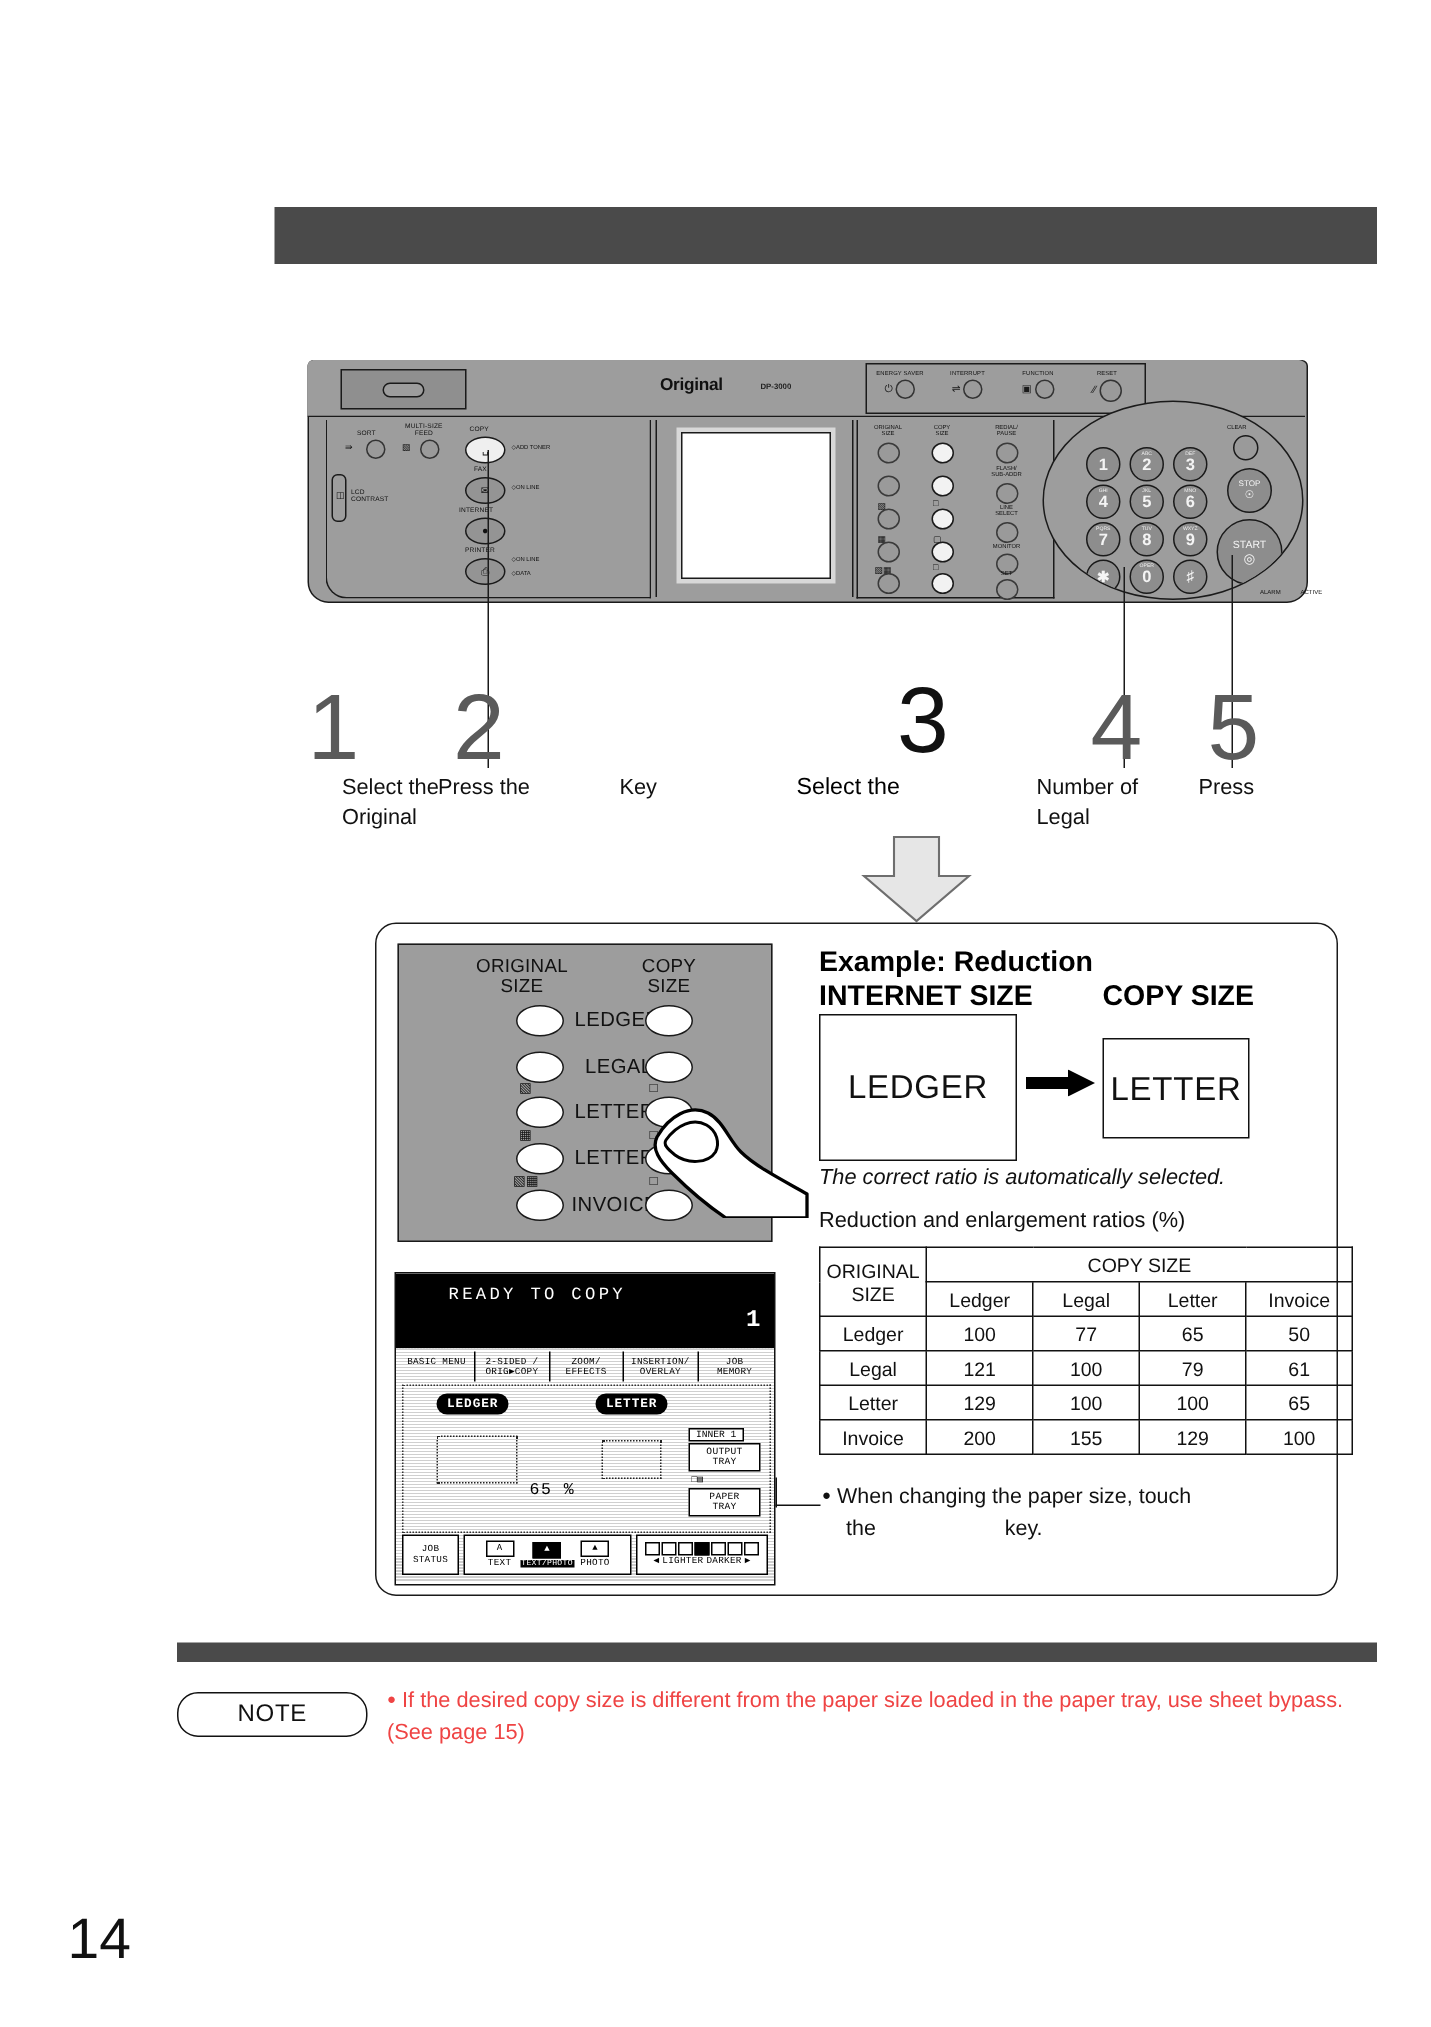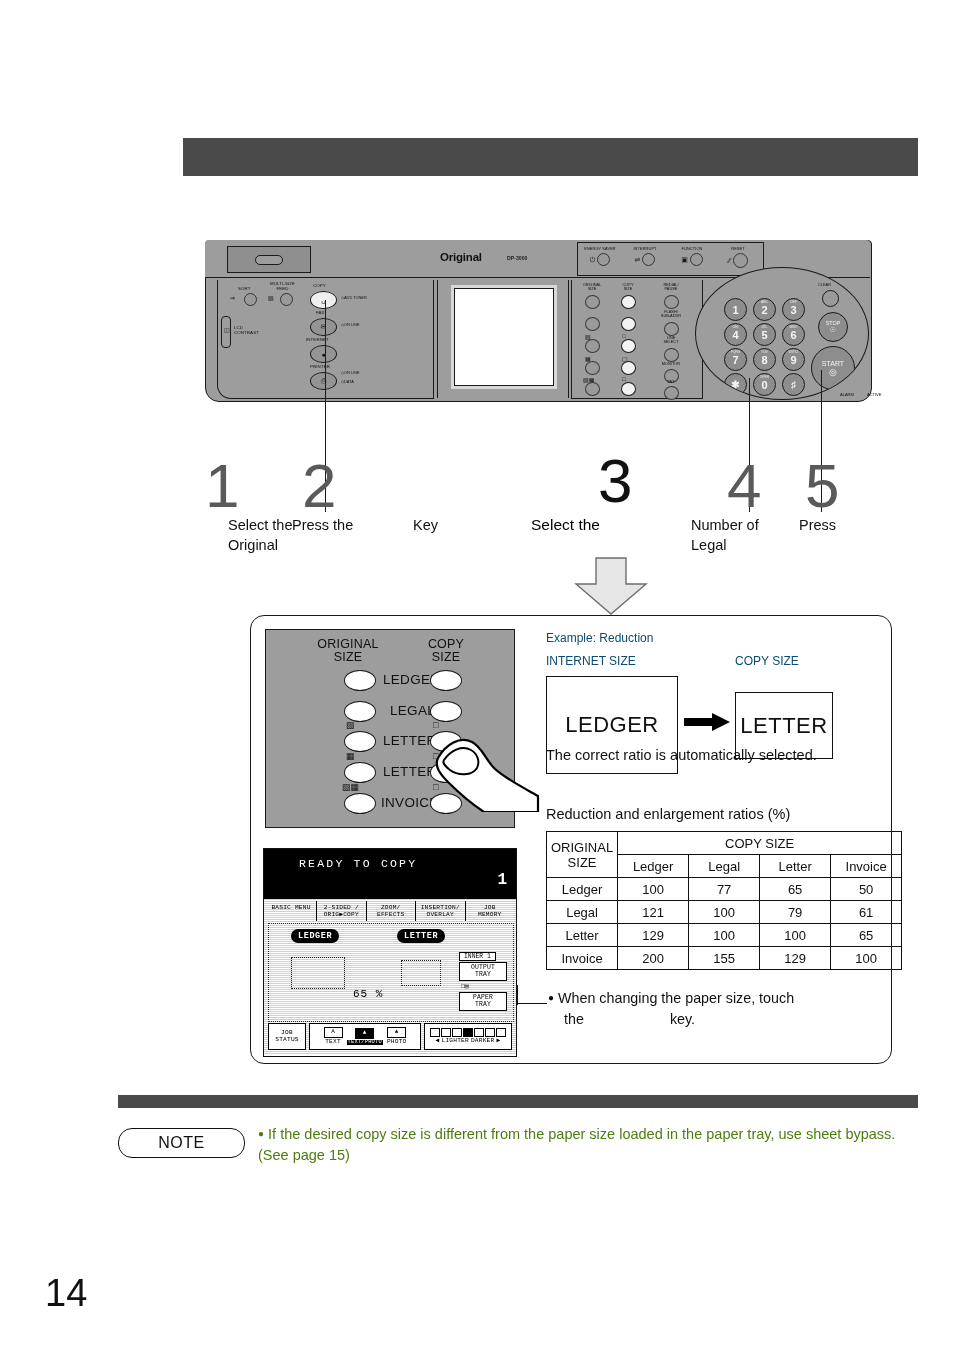--- a/index.html
+++ b/index.html
@@ -263,21 +263,21 @@
   }
   .lcd-bottom { position: absolute; left: 4px; top: 124px; width: 244px; height: 27px; display: flex; align-items: stretch; gap: 3px; }
   .lcd-bbox { border: 1px solid #000; background: #fff; font-size: 6.2px; text-align:center; color:#000; display:flex; flex-direction:column; align-items:center; justify-content:center; line-height:1.1; letter-spacing:.2px;}
   .mode-ic { width: 17px; height: 9px; border: 1px solid #000; margin-bottom: 1px; display:flex; align-items:center; justify-content:center; font-size:6px;}
   .mode-ic.inv { background:#000; color:#fff; }
   .lbl-inv { background:#000; color:#fff; padding:0 1px;}
   .bar-seg { width: 8px; height: 7px; border: 1px solid #000; background:#fff; }
   .bar-seg.on { background:#000; }
 
   
-  .ex-title { position: absolute; font-size: 12px; color:#0c4a6e; }
+  .ex-title { position: absolute; font-size: 19px; color:#000000;font-weight:bold; }
   .ex-box { position: absolute; border: 1.4px solid #111; display:flex; align-items:center; justify-content:center; font-size: 22px; color:#111; letter-spacing: .5px;}
   .ex-arrow { position: absolute; }
   .ex-line { position: absolute; font-size: 14.5px; color:#111; }
 
   
   .ratio-table {
     position: absolute; left: 546px; top: 831px;
     border-collapse: collapse;
     font-size: 13px; color: #111;
   }
@@ -299,21 +299,21 @@
     position: absolute; left: 118px; top: 1095px;
     width: 800px; height: 13px; background: #4a4a4a;
   }
   .note-pill {
     position: absolute; left: 118px; top: 1128px;
     width: 125px; height: 28px;
     border: 1.5px solid #111; border-radius: 14px;
     display: flex; align-items: center; justify-content: center;
     font-size: 16px; color: #111; letter-spacing: .5px;
   }
-  .note-list { position: absolute; left: 258px; top: 1124px; width: 660px; font-size: 14.5px; color:#4d7c0f; line-height:1.48;}
+  .note-list { position: absolute; left: 258px; top: 1124px; width: 660px; font-size: 14.5px; color:#ef4444; line-height:1.48;}
   .note-list .b { font-size: 10px; vertical-align: 2px; margin-right: 4px;}
   .gap-key { display:inline-block; width: 86px; }
   .gap-key-sm { display:inline-block; width: 78px; }
 
   .pagenum {
     position: absolute; left: 45px; top: 1272px;
     font-size: 38px; color: #111;
   }
 </style>
 </head>
@@ -615,21 +615,21 @@
 
 <div class="ex-box" style="left:546px; top:676px; width:130px; height:96px;">LEDGER</div>
 <div class="ex-box" style="left:735px; top:692px; width:96px; height:65px;">LETTER</div>
 
 <div class="ex-arrow" style="left:684px; top:713px;">
   <svg width="46" height="18" viewBox="0 0 46 18">
     <polygon points="0,5 28,5 28,0 46,9 28,18 28,13 0,13" fill="#000"></polygon>
   </svg>
 </div>
 
-<div class="ex-line" style="left:546px; top:747px;">The correct ratio is automatically selected.</div>
+<div class="ex-line" style="left:546px; top:777px;font-style:italic;">The correct ratio is automatically selected.</div>
 <div class="ex-line" style="left:546px; top:806px;">Reduction and enlargement ratios (%)</div>
 
 <table class="ratio-table">
   <tbody>
       <tr>
     <td class="rowhdr" rowspan="2">ORIGINAL<br>SIZE</td>
     <td colspan="4">COPY SIZE</td>
   </tr>
   <tr>
     <td class="datacol">Ledger</td>

